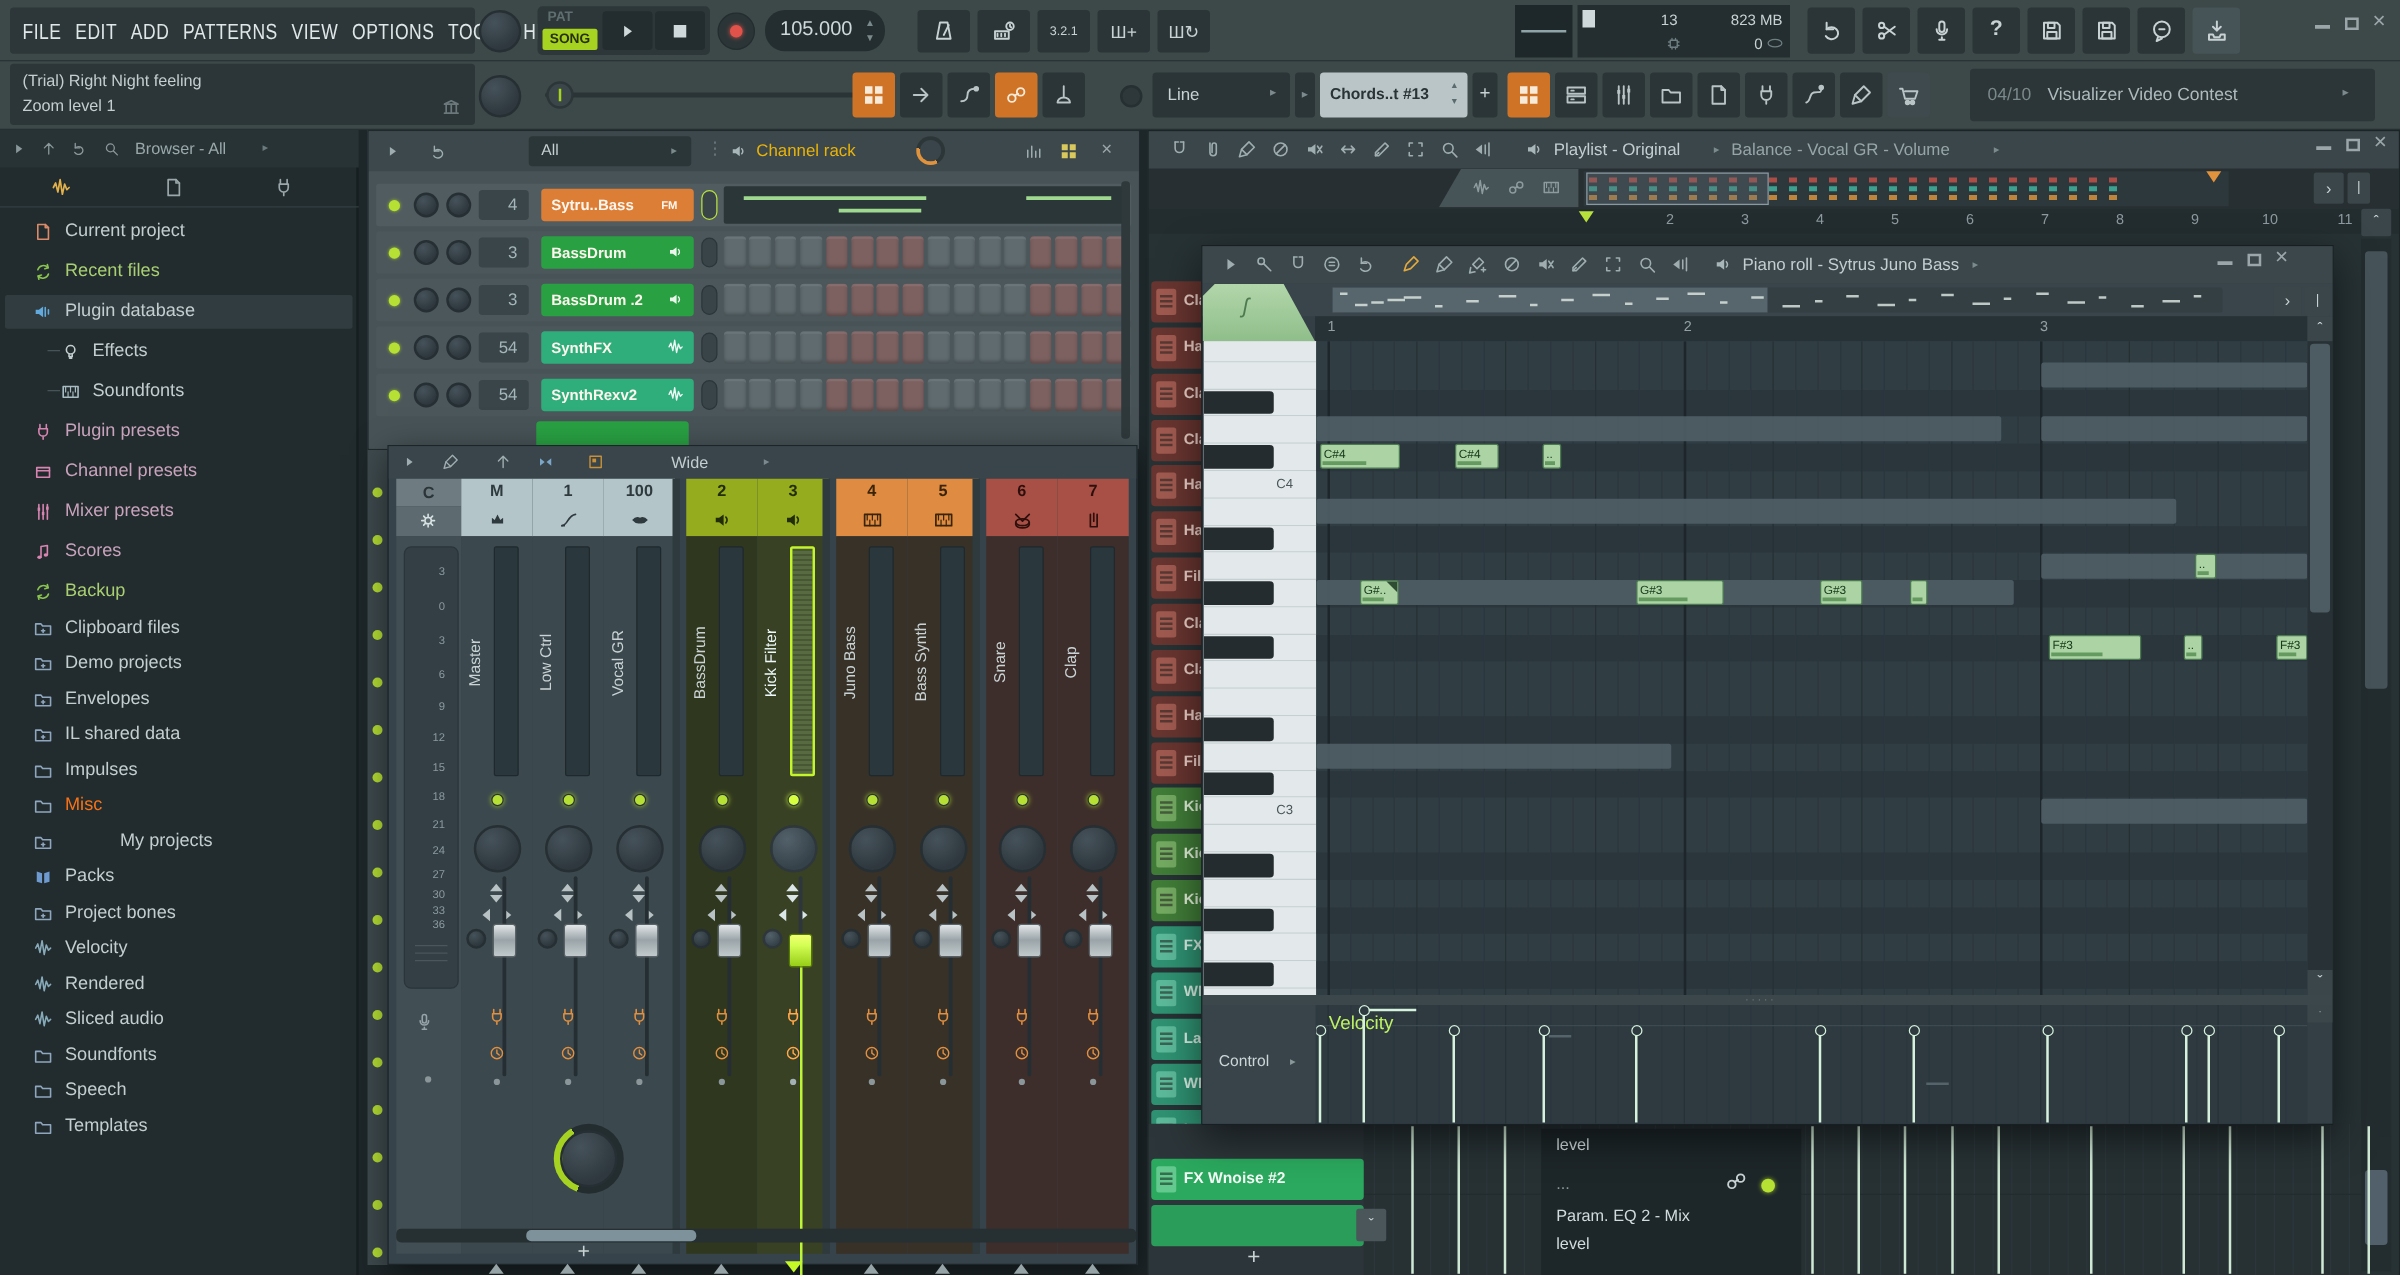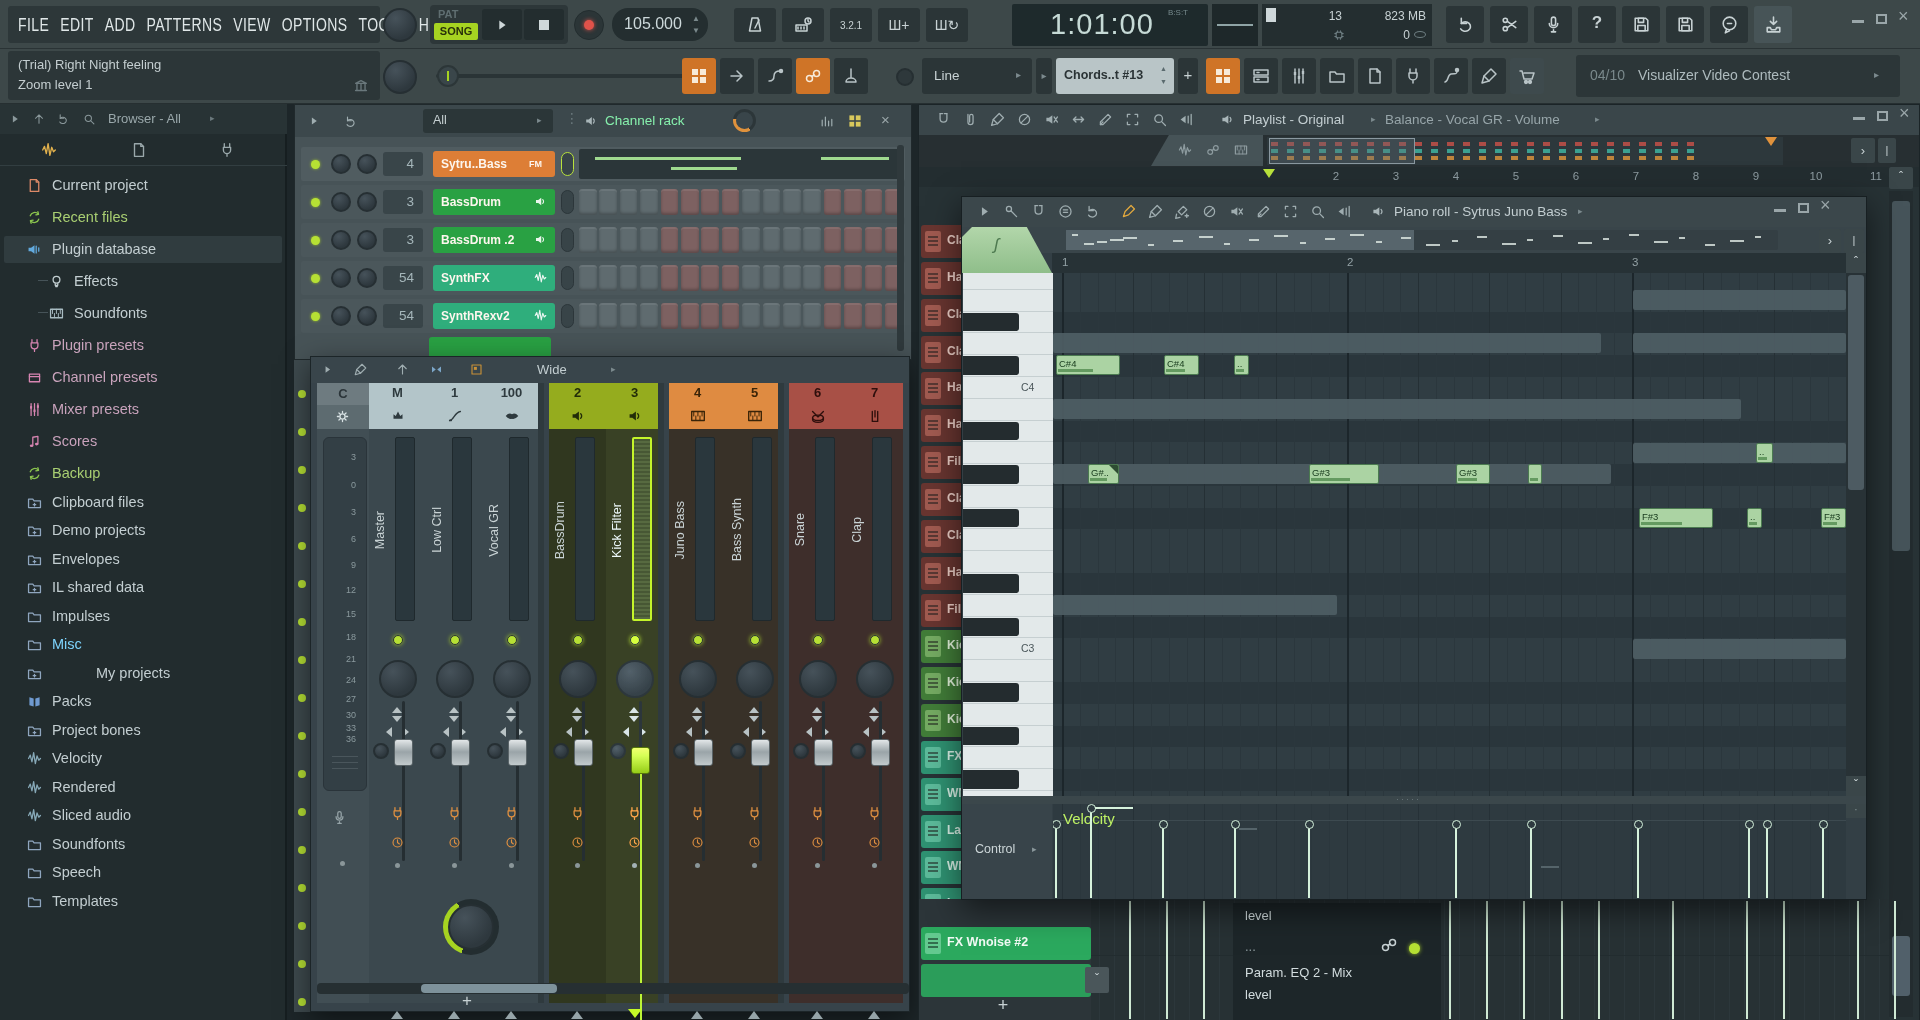--- a/index.html
+++ b/index.html
@@ -69,24 +69,20 @@
       </div>
       <div style="position: absolute; left: 830px; top: 8px; width: 42px; height: 34px; background: rgb(43, 53, 55); border-radius: 3px;">
         <div style="position: absolute; left: 0px; top: 12px; width: 42px; text-align: center; color: rgb(200, 210, 212); font-size: 10px;">3.2.1</div>
       </div>
       <div style="position: absolute; left: 878px; top: 8px; width: 42px; height: 34px; background: rgb(43, 53, 55); border-radius: 3px;">
         <div style="position: absolute; left: 0px; top: 9px; width: 42px; text-align: center; color: rgb(200, 210, 212); font-size: 14px;">Ш+</div>
       </div>
       <div style="position: absolute; left: 926px; top: 8px; width: 42px; height: 34px; background: rgb(43, 53, 55); border-radius: 3px;">
         <div style="position: absolute; left: 0px; top: 9px; width: 42px; text-align: center; color: rgb(200, 210, 212); font-size: 14px;">Ш↻</div>
       </div>
-      <div style="position: absolute; left: 1012px; top: 4px; width: 196px; height: 42px; background: rgb(30, 42, 44); border-radius: 2px;">
-        <div style="position: absolute; left: 0px; top: 4px; width: 180px; text-align: center; color: rgb(198, 218, 214); font-size: 29px; font-weight: 300; letter-spacing: 1px;">1:01:00</div>
-        <div style="position: absolute; left: 156px; top: 4px; font-size: 8px; color: rgb(118, 137, 140);">B:S:T</div>
-      </div>
       <div style="position: absolute; left: 1212px; top: 4px; width: 46px; height: 42px; background: rgb(30, 40, 42);">
         <div style="position: absolute; left: 5px; top: 20px; width: 36px; height: 2px; background: rgb(143, 164, 166);"></div>
       </div>
       <div style="position: absolute; left: 1262px; top: 4px; width: 170px; height: 42px; background: rgb(36, 46, 48);">
         <div style="position: absolute; left: 4px; top: 4px; width: 10px; height: 14px; background: rgb(207, 216, 218);"></div>
         <div style="position: absolute; left: 30px; top: 5px; width: 50px; text-align: right; color: rgb(200, 210, 212); font-size: 12px;">13</div>
         <div style="position: absolute; left: 96px; top: 5px; width: 68px; text-align: right; color: rgb(200, 210, 212); font-size: 12px;">823 MB</div>
         <div class="ico" style="position: absolute; left: 70px; top: 24px; width: 14px; height: 14px;">
           <svg width="14" height="14" viewBox="0 0 20 20" fill="none" stroke="#6e7e82" stroke-width="1.5" stroke-linecap="round" stroke-linejoin="round">
             <rect x="6" y="6" width="8" height="8"></rect>
@@ -494,21 +490,21 @@
           </svg>
         </div>
         <div style="position: absolute; left: 48px; top: 5px; font-size: 14.5px; color: rgb(195, 206, 209);">Impulses</div>
       </div>
       <div style="position: absolute; left: 4px; top: 527px; width: 278px; height: 27px;">
         <div class="ico" style="position: absolute; left: 22px; top: 5px; width: 17px; height: 17px;">
           <svg width="17" height="17" viewBox="0 0 20 20" fill="none" stroke="#8fa6bf" stroke-width="1.5" stroke-linecap="round" stroke-linejoin="round">
             <path d="M3 6h5l1.5 2H17v8H3z"></path>
           </svg>
         </div>
-        <div style="position: absolute; left: 48px; top: 5px; font-size: 14.5px; color: #7dd3fc;">Misc</div>
+        <div style="position: absolute; left: 48px; top: 5px; font-size: 14.5px; color: #f97316;">Misc</div>
       </div>
       <div style="position: absolute; left: 4px; top: 555.5px; width: 278px; height: 27px;">
         <div class="ico" style="position: absolute; left: 22px; top: 5px; width: 17px; height: 17px;">
           <svg width="17" height="17" viewBox="0 0 20 20" fill="none" stroke="#8fa6bf" stroke-width="1.5" stroke-linecap="round" stroke-linejoin="round">
             <path d="M3 6h5l1.5 2H17v8H3z"></path>
             <path d="M10 11v3M8.5 12.5h3"></path>
           </svg>
         </div>
         <div style="position: absolute; left: 48px; top: 5px; font-size: 14.5px; color: rgb(195, 206, 209); margin-left: 44px;">My projects</div>
       </div>
@@ -595,21 +591,21 @@
           <div style="position: absolute; left: 10px; top: 4px; font-size: 12.5px; color: rgb(198, 208, 210);">All</div>
           <div style="position: absolute; left: 114px; top: 6px; color: rgb(124, 138, 142); font-size: 9px;">▸</div>
         </div>
         <div style="position: absolute; left: 270px; top: 5px; color: rgb(106, 120, 124); font-size: 14px;">⋮</div>
         <div class="ico" style="position: absolute; left: 288px; top: 8px; width: 16px; height: 16px;">
           <svg width="16" height="16" viewBox="0 0 20 20" fill="none" stroke="#a9b6b9" stroke-width="1.5" stroke-linecap="round" stroke-linejoin="round">
             <path d="M4 8h3l4-3v10l-4-3H4z" fill="#a9b6b9" stroke="none"></path>
             <path d="M13 7.5a3.5 3.5 0 0 1 0 5"></path>
           </svg>
         </div>
-        <div style="position: absolute; left: 310px; top: 8px; font-size: 13.5px; color: #86efac;">Channel rack</div>
+        <div style="position: absolute; left: 310px; top: 8px; font-size: 13.5px; color: #eab308;">Channel rack</div>
         <div style="position: absolute; left: 438px; top: 4px; width: 23px; height: 23px; border-radius: 50%; background: conic-gradient(from 150deg, rgb(224, 146, 60) 0deg, rgb(224, 146, 60) 130deg, rgb(44, 54, 57) 0deg);">
           <div style="position: absolute; left: 3px; top: 3px; width: 17px; height: 17px; border-radius: 50%; background: rgb(57, 69, 74);"></div>
         </div>
         <div class="ico" style="position: absolute; left: 524px; top: 8px; width: 16px; height: 16px;">
           <svg width="16" height="16" viewBox="0 0 20 20" fill="none" stroke="#9fadb0" stroke-width="1.5" stroke-linecap="round" stroke-linejoin="round">
             <path d="M4 16V9M8 16V5M12 16v-6M16 16V8"></path>
           </svg>
         </div>
         <div class="ico" style="position: absolute; left: 552px; top: 8px; width: 16px; height: 16px;">
           <svg width="16" height="16" viewBox="0 0 20 20" fill="none" stroke="#d9c95c" stroke-width="1.5" stroke-linecap="round" stroke-linejoin="round">

